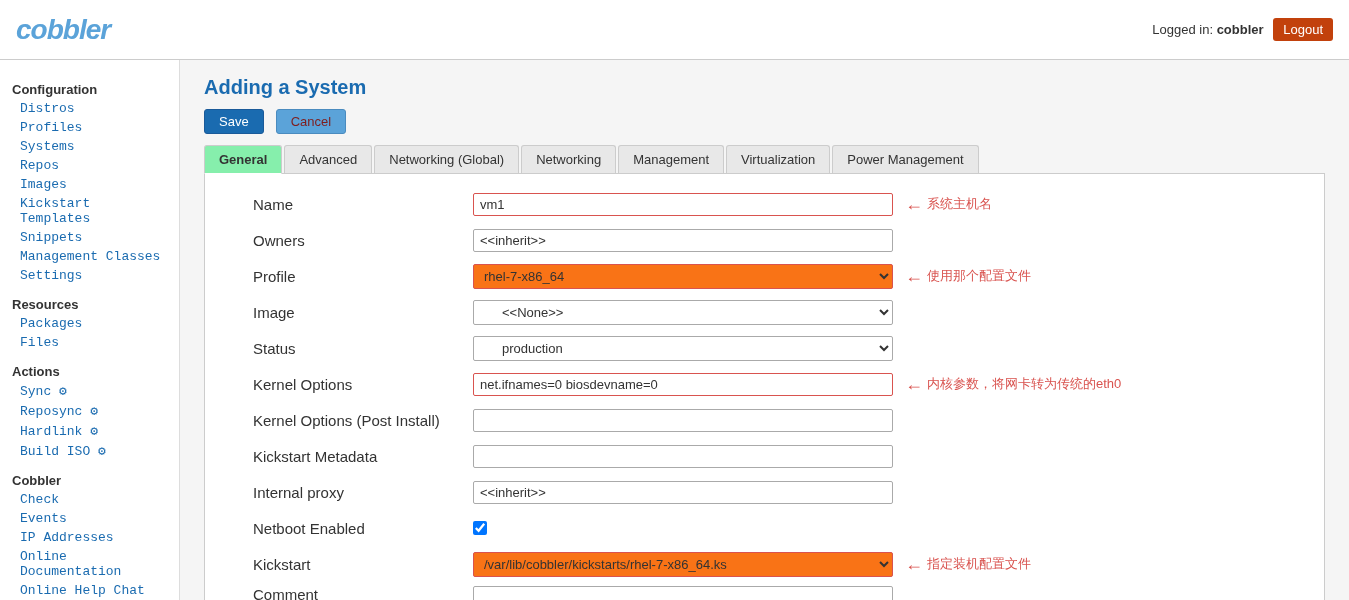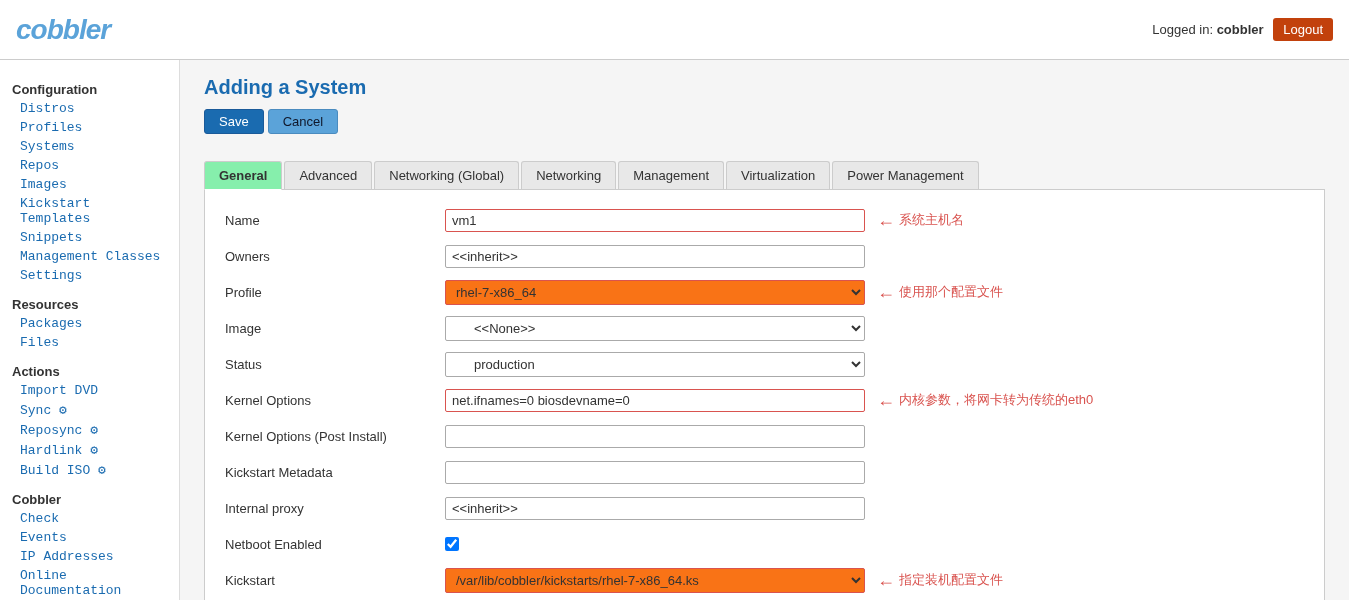--- a/index.html
+++ b/index.html
@@ -68,33 +68,33 @@
       flex: 1;
       padding: 16px 24px;
       background: #f5f5f5;
     }
     #page-title {
       font-size: 20px;
       font-weight: bold;
       color: #1a6bb0;
       margin-bottom: 10px;
     }
-    .action-buttons { margin-bottom: 27px; display: flex; gap: 4px; }
+    .action-buttons { margin-bottom: 11px; display: flex; gap: 12px; }
     .btn-save {
       background: #1a6bb0;
       color: #fff;
       border: 1px solid #1a5a99;
       padding: 4px 14px;
       cursor: pointer;
       font-size: 13px;
       border-radius: 3px;
     }
     .btn-cancel {
       background: #5ba3d9;
-      color: #0f172a;
+      color: #7f1d1d;
       border: 1px solid #4a8bbf;
       padding: 4px 14px;
       cursor: pointer;
       font-size: 13px;
       border-radius: 3px;
     }
 
     
     .tabs {
       display: flex;
@@ -131,23 +131,24 @@
     }
     .form-row {
       display: flex;
       align-items: center;
       margin-bottom: 8px;
       min-height: 28px;
     }
     .form-label {
       width: 220px;
       min-width: 220px;
-      font-size: 13px;
+      font-size: 15px;
       color: #333;
       padding-right: 10px;
+      margin-left: 28px;
     }
     .form-control-wrap {
       flex: 1;
       max-width: 420px;
       position: relative;
       display: flex;
       align-items: center;
     }
     .form-input {
       width: 100%;
@@ -243,21 +244,20 @@
     <a class="sidebar-link">Kickstart Templates</a>
     <a class="sidebar-link">Snippets</a>
     <a class="sidebar-link">Management Classes</a>
     <a class="sidebar-link">Settings</a>
 
     <div class="sidebar-section-title">Resources</div>
     <a class="sidebar-link">Packages</a>
     <a class="sidebar-link">Files</a>
 
     <div class="sidebar-section-title">Actions</div>
-    <a class="sidebar-link">Import DVD</a>
     <a class="sidebar-link">Sync ⚙</a>
     <a class="sidebar-link">Reposync ⚙</a>
     <a class="sidebar-link">Hardlink ⚙</a>
     <a class="sidebar-link">Build ISO ⚙</a>
 
     <div class="sidebar-section-title">Cobbler</div>
     <a class="sidebar-link">Check</a>
     <a class="sidebar-link">Events</a>
     <a class="sidebar-link">IP Addresses</a>
     <a class="sidebar-link">Online Documentation</a>

